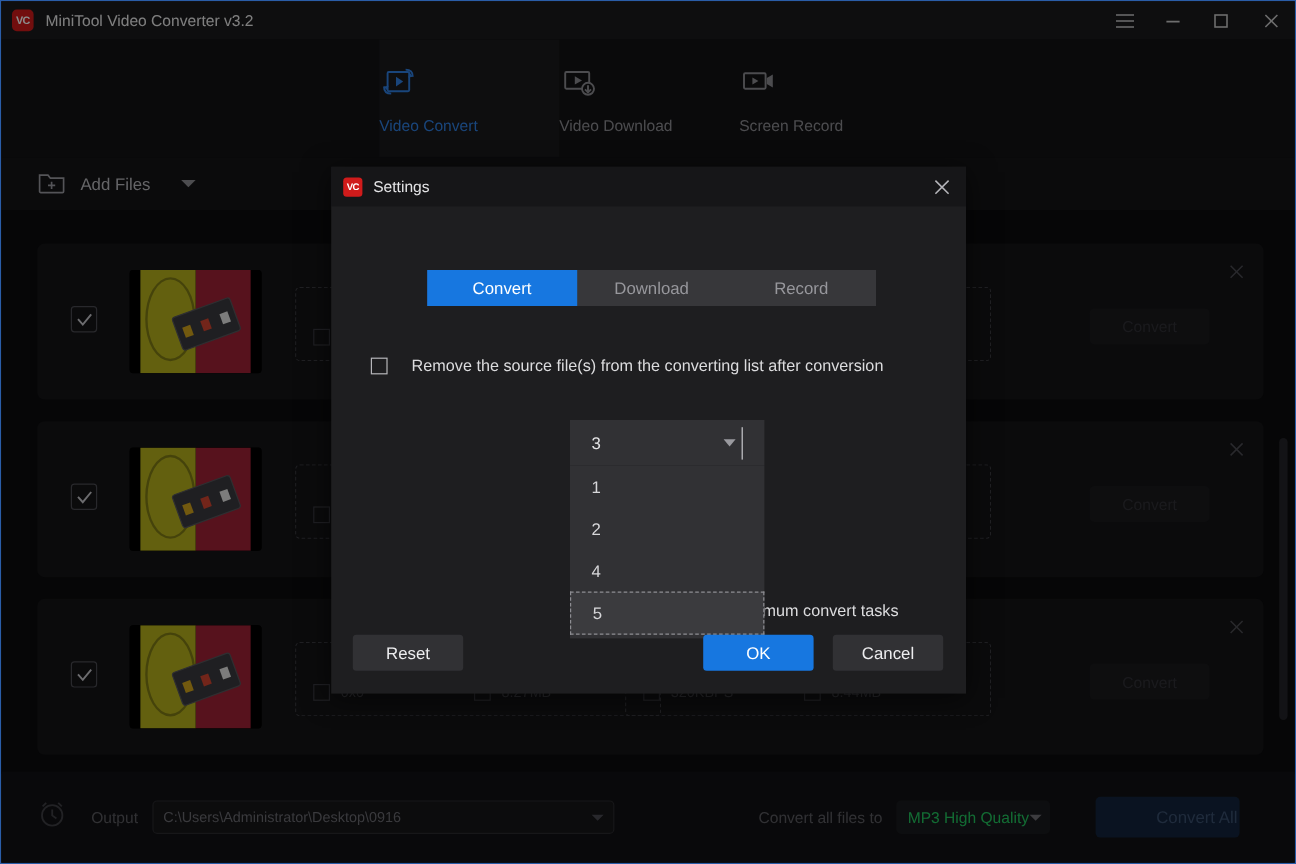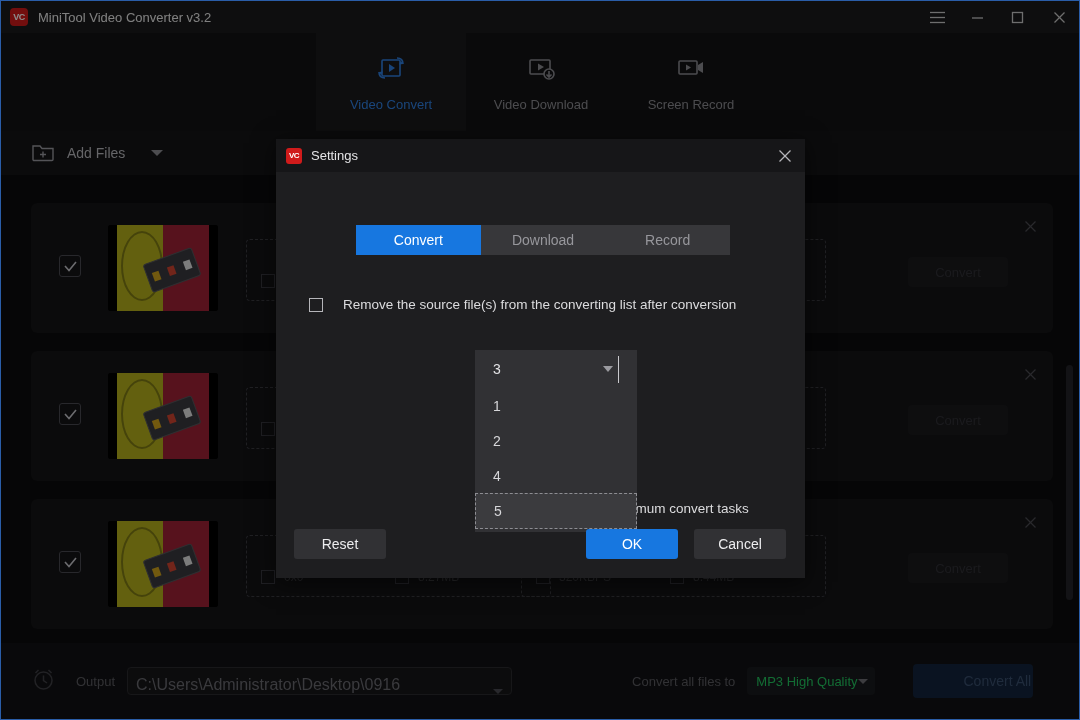--- a/index.html
+++ b/index.html
@@ -48,21 +48,21 @@
   
   .navbar {
     position: absolute; top: 32px; left: 0;
     width: 1080px; height: 98px;
     background: #131315;
     display: flex; justify-content: center;
   }
   .nav-tab {
     width: 150px; height: 98px;
     display: flex; flex-direction: column;
-    align-items: center; justify-content: center;
+    align-items: flex-start; justify-content: center;
     gap: 10px;
     color: #8b8b90; font-size: 13px;
   }
   .nav-tab.active { background: #1a1a1d; color: #2f7fe0; }
   .nav-icon { height: 34px; display: flex; align-items: center; }
 
   
   .toolbar {
     position: absolute; top: 130px; left: 0;
     width: 1080px; height: 44px;
@@ -161,22 +161,22 @@
     position: absolute; bottom: 0; left: 0;
     width: 1080px; height: 76px;
     background: #121214;
     display: flex; align-items: center;
   }
   .clock-icon { margin-left: 30px; color: #3e3e44; }
   .out-label { margin-left: 20px; font-size: 13px; color: #5a5a60; }
   .out-field {
     margin-left: 12px; width: 385px; height: 28px;
     background: #161618; border: 1px solid #2a2a2e; border-radius: 4px;
-    display: flex; align-items: flex-end;
-    font-size: 16px; color: #6a6a70; padding: 0 8px;
+    display: flex; align-items: center;
+    font-size: 12px; color: #6a6a70; padding: 0 8px;
   }
   .out-caret {
     margin-left: auto;
     width: 0; height: 0;
     border-left: 5px solid transparent;
     border-right: 5px solid transparent;
     border-top: 5px solid #4a4a50;
   }
   .convert-to-label { margin-left: 120px; font-size: 13px; color: #5a5a60; }
   .fmt-select {

